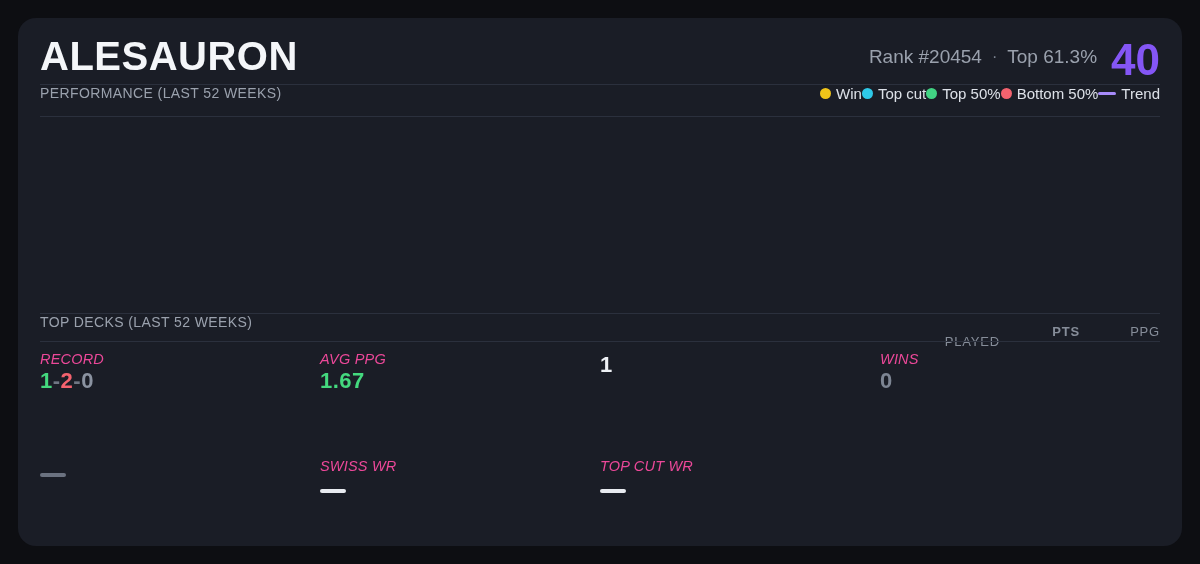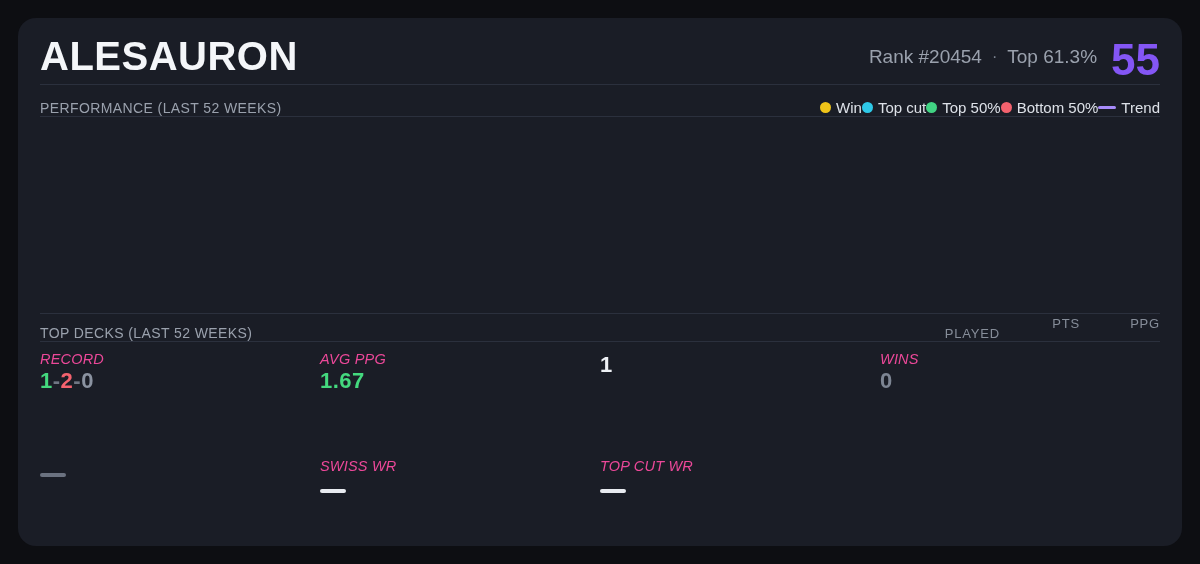--- a/index.html
+++ b/index.html
@@ -58,21 +58,21 @@
     font-weight: 700;
     line-height: 0.9;
     letter-spacing: 0px;
   }
 
   
   .section-row {
     height: 31px;
     display: flex;
     justify-content: space-between;
-    align-items: flex-end;
+    align-items: flex-start;
     flex: none;
   }
   .section-label {
     color: #9aa1ad;
     font-size: 14px;
     font-weight: 500;
     letter-spacing: 0.4px;
   }
   .legend {
     display: flex;
@@ -97,21 +97,21 @@
     align-items: center;
   }
   .deck-col {
     color: #868d99;
     font-size: 13px;
     font-weight: 500;
     letter-spacing: 0.8px;
     text-align: right;
   }
   .deck-col:nth-child(1) { width: 70px; margin-top: 20px; }
-  .deck-col:nth-child(2) { width: 80px; }
+  .deck-col:nth-child(2) { width: 80px; font-weight: bold; }
   .deck-col:nth-child(3) { width: 80px; }
 
   
   .stats {
     flex: 1;
     display: grid;
     grid-template-columns: repeat(4, 1fr);
     grid-template-rows: auto auto;
     padding-top: 9px;
   }
@@ -169,21 +169,21 @@
 <div class="card">
 
   <div class="header">
     <div class="title">ALESAURON</div>
     <div class="rank-group">
       <div class="rank-text">
         <span>Rank #20454</span>
         <span class="rank-sep">·</span>
         <span>Top 61.3%</span>
       </div>
-      <div class="score" style="color:#8456f5">55</div>
+      <div class="score" style="color:#8456f5">40</div>
     </div>
   </div>
 
   <div class="divider"></div>
 
   <div class="section-row">
     <div class="section-label">PERFORMANCE (LAST 52 WEEKS)</div>
     <div class="legend">
       <span class="legend-item">
         <span class="dot" style="background: rgb(240, 196, 25);"></span>

